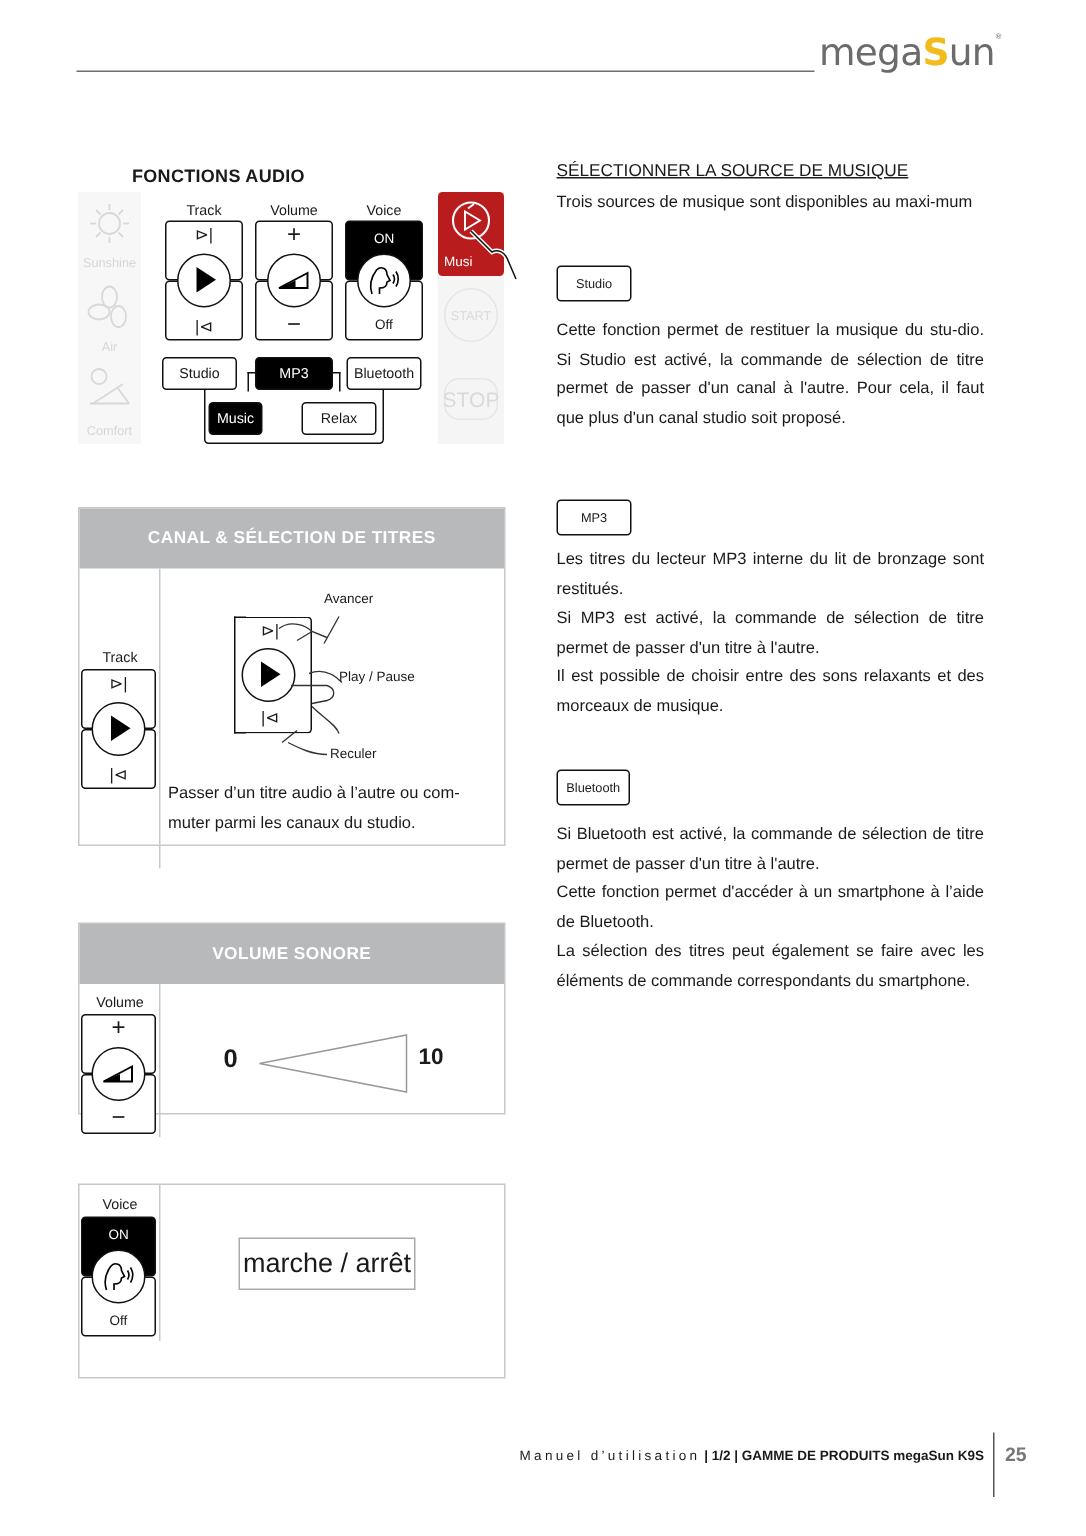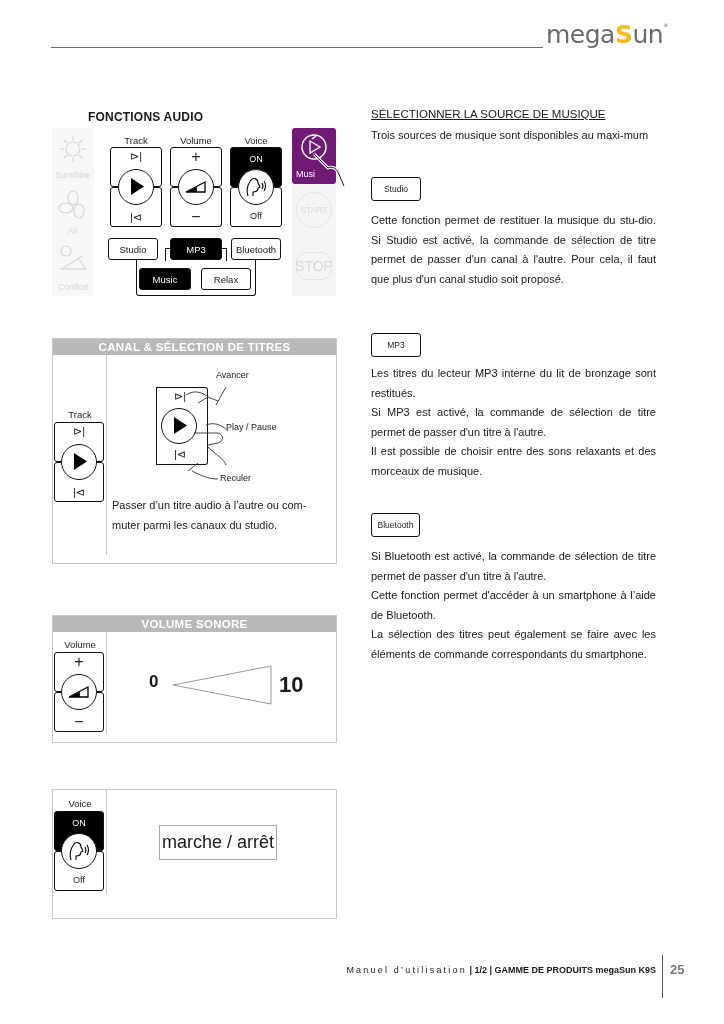--- a/index.html
+++ b/index.html
@@ -28,31 +28,31 @@
   .ctrl .half.top { top: 0; }
   .ctrl .half.bot { bottom: 0; }
   .ctrl .half.dark { background: #000; }
   .ctrl .circle { position: absolute; left: 8px; top: 22px; width: 36px; height: 36px; border-radius: 50%; border: 1.6px solid #111; background: #fff; }
   .ctrl .sym { position: absolute; width: 100%; text-align: center; font-size: 11px; }
 
   .small-btn { height: 22px; border: 1.4px solid #111; border-radius: 3px; font-size: 9.5px; display: flex; align-items: center; justify-content: center; background: #fff; }
   .small-btn.dark { background: #000; color: #fff; }
 
   .music-side { left: 292px; top: 128px; width: 44px; height: 168px; background: #f5f5f5; }
-  .music-tile { position: absolute; left: 0; top: 0; width: 44px; height: 56px; background: #701a75; border-radius: 3px; }
+  .music-tile { position: absolute; left: 0; top: 0; width: 44px; height: 56px; background: #b91c1c; border-radius: 3px; }
   .music-tile .lbl { position: absolute; left: 4px; bottom: 5px; color: #fff; font-size: 9px; }
 
   
   .rtext { left: 371px; width: 285px; font-size: 11px; line-height: 19.5px; text-align: justify; color: #1a1a1a; }
   .rhead { left: 371px; top: 108px; font-size: 11.5px; text-decoration: underline; }
   .src-box { left: 371px; width: 50px; height: 24px; border: 1.4px solid #111; border-radius: 3px; font-size: 8.5px; display: flex; align-items: center; justify-content: center; }
 
   
   .tbl { left: 52px; width: 285px; border: 1px solid #c8c8c8; }
-  .tbl-head { height: 16px; background: #b8b9bb; color: #fff; font-weight: 700; font-size: 11.5px; display: flex; align-items: center; justify-content: center; letter-spacing: 0.3px; }
+  .tbl-head { height: 40px; background: #b8b9bb; color: #fff; font-weight: 700; font-size: 11.5px; display: flex; align-items: center; justify-content: center; letter-spacing: 0.3px; }
   .tbl-body { position: relative; }
   .tbl-left { position: absolute; left: 0; top: 0; bottom: 0; width: 54px; border-right: 1px solid #c8c8c8; }
 
   
   .footer { right: 68px; top: 965px; font-size: 9px; color: #1a1a1a; white-space: nowrap; }
   .footer .spaced { letter-spacing: 2.2px; }
   .footer b { font-weight: 700; }
   .footer-rule { left: 662px; top: 955px; width: 1px; height: 43px; background: #555; }
   .page-num { left: 670px; top: 962px; font-size: 13px; font-weight: 700; color: #777; }
 </style>
@@ -148,21 +148,21 @@
   </div>
 </div>
 
 <div class="abs small-btn" style="left:108px;top:238px;width:50px">Studio</div>
 <div class="abs small-btn dark" style="left:170px;top:238px;width:52px">MP3</div>
 <div class="abs small-btn" style="left:231px;top:238px;width:50px">Bluetooth</div>
 
 <div class="abs" style="left:136px;top:260px;width:120px;height:36px;border:1.4px solid #111;border-top:none;border-radius:0 0 3px 3px"></div>
 <div class="abs" style="left:165px;top:248px;width:5px;height:13px;border-left:1.4px solid #111;border-top:1.4px solid #111"></div>
 <div class="abs" style="left:222px;top:248px;width:5px;height:13px;border-right:1.4px solid #111;border-top:1.4px solid #111"></div>
-<div class="abs small-btn dark" style="left:139px;top:268px;width:52px;font-size:9.5px">Music</div>
+<div class="abs small-btn dark" style="left:139px;top:268px;width:36px;font-size:9.5px">Music</div>
 <div class="abs small-btn" style="left:201px;top:268px;width:50px;font-size:9.5px">Relax</div>
 
 <div class="abs music-side">
   <div class="music-tile">
     <svg width="44" height="40" viewBox="0 0 44 40">
         <circle cx="22" cy="19" r="12" fill="none" stroke="#fff" stroke-width="1.4"></circle>
         <polygon points="18,13 28,19 18,25" fill="none" stroke="#fff" stroke-width="1.3"></polygon>
         <line x1="20" y1="11" x2="24" y2="8" stroke="#fff" stroke-width="1.3"></line>
       </svg>
     <div class="lbl">Musi</div>
@@ -233,21 +233,21 @@
         <div class="circle" style="left:7px"><svg width="33" height="33" viewBox="0 0 33 33">
               <polygon points="7,22 26,22 26,12" fill="none" stroke="#000" stroke-width="1.3"></polygon>
               <polygon points="7,22 18,22 18,17" fill="#000"></polygon>
             </svg></div>
       </div>
     </div>
     <div class="abs" style="left:96px;top:40px;font-size:17px;font-weight:700">0</div>
     <svg class="abs" style="left:118px;top:32px" width="104" height="42" viewBox="0 0 104 42">
       <polygon points="2,21 100,2 100,40" fill="none" stroke="#999" stroke-width="1"></polygon>
     </svg>
-    <div class="abs" style="left:226px;top:40px;font-size:22px;font-weight:700">10</div>
+    <div class="abs" style="left:226px;top:40px;font-size:15px;font-weight:700">10</div>
   </div>
 </div>
 
 <div class="abs tbl" style="top:789px;height:130px">
   <div class="tbl-body" style="height:104px">
     <div class="tbl-left">
       <div class="abs ctrl-label" style="left:1px;top:8px">Voice</div>
       <div class="abs ctrl" style="left:1px;top:21px;width:50px">
         <div class="half top dark">
             <div class="sym" style="top:6px;color:#fff;font-size:9px">ON</div>

